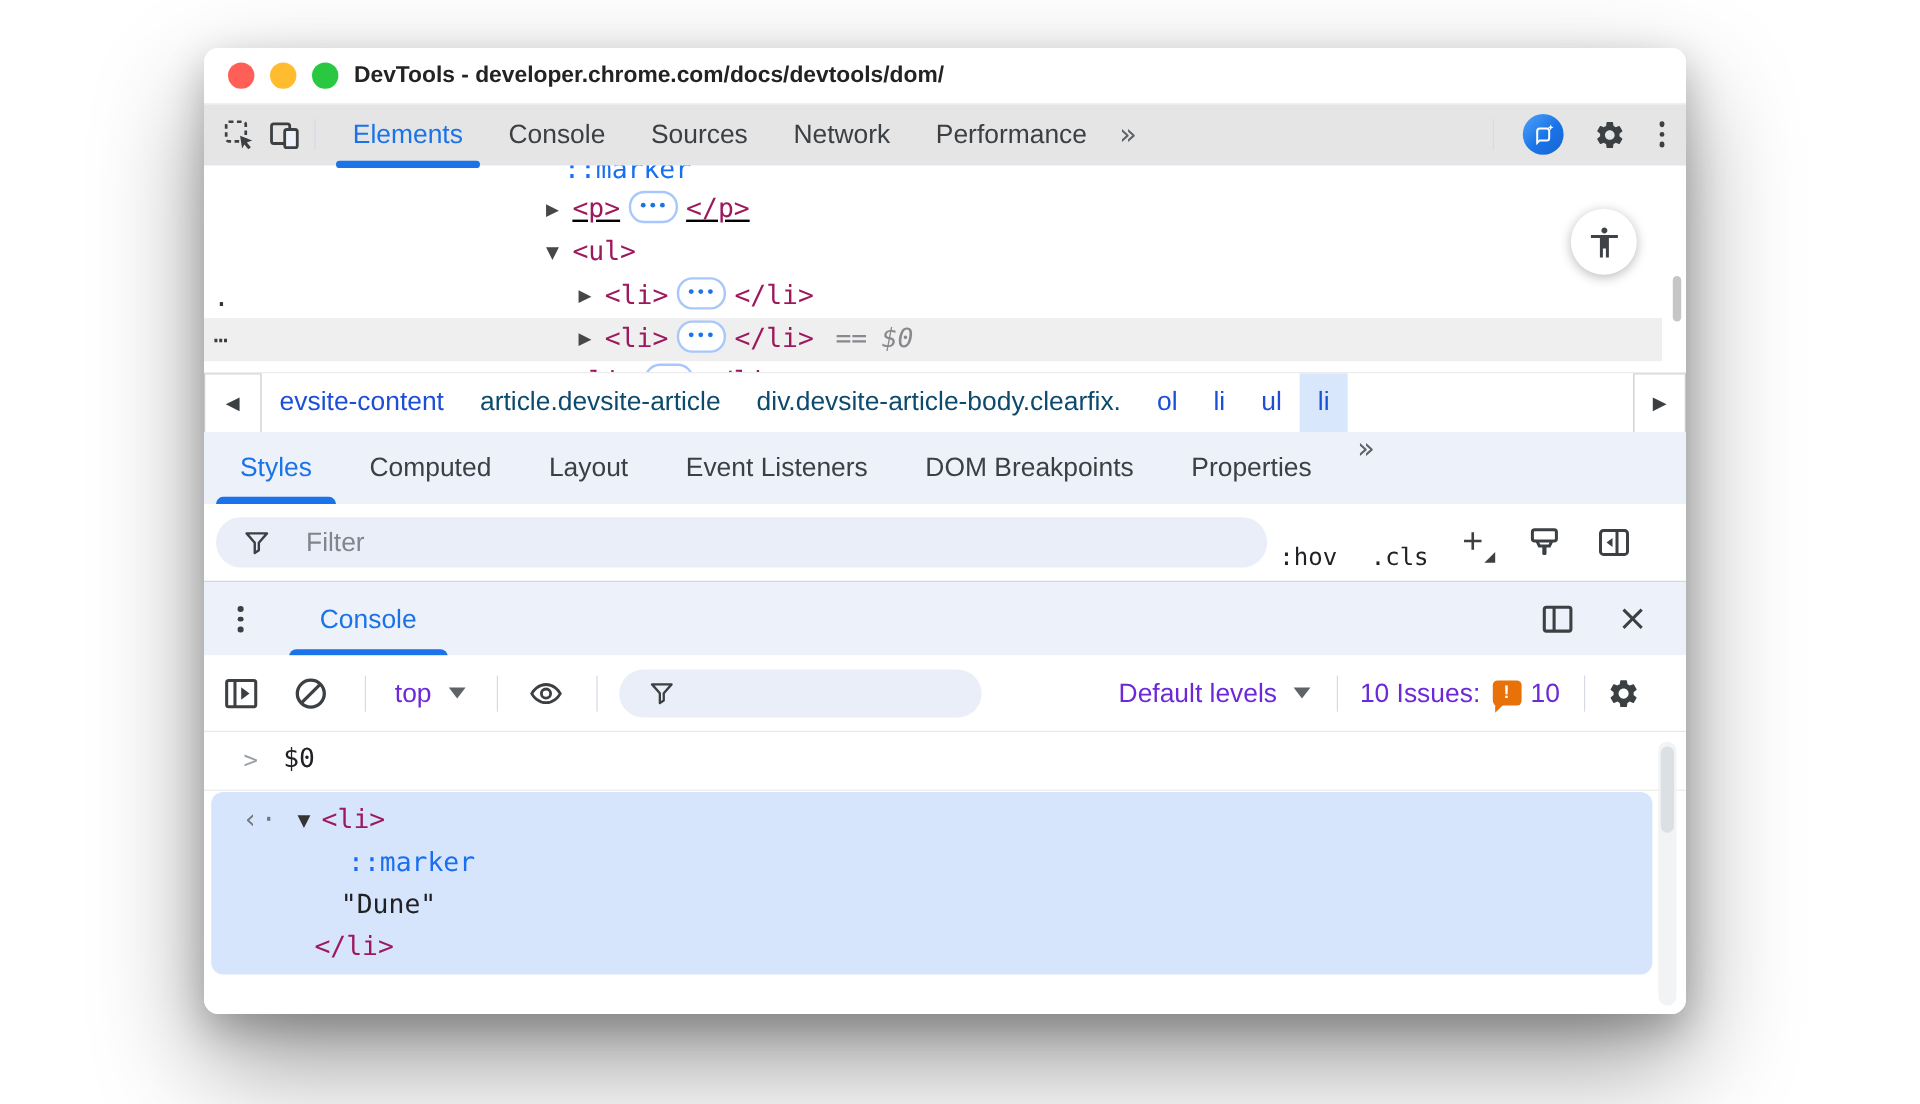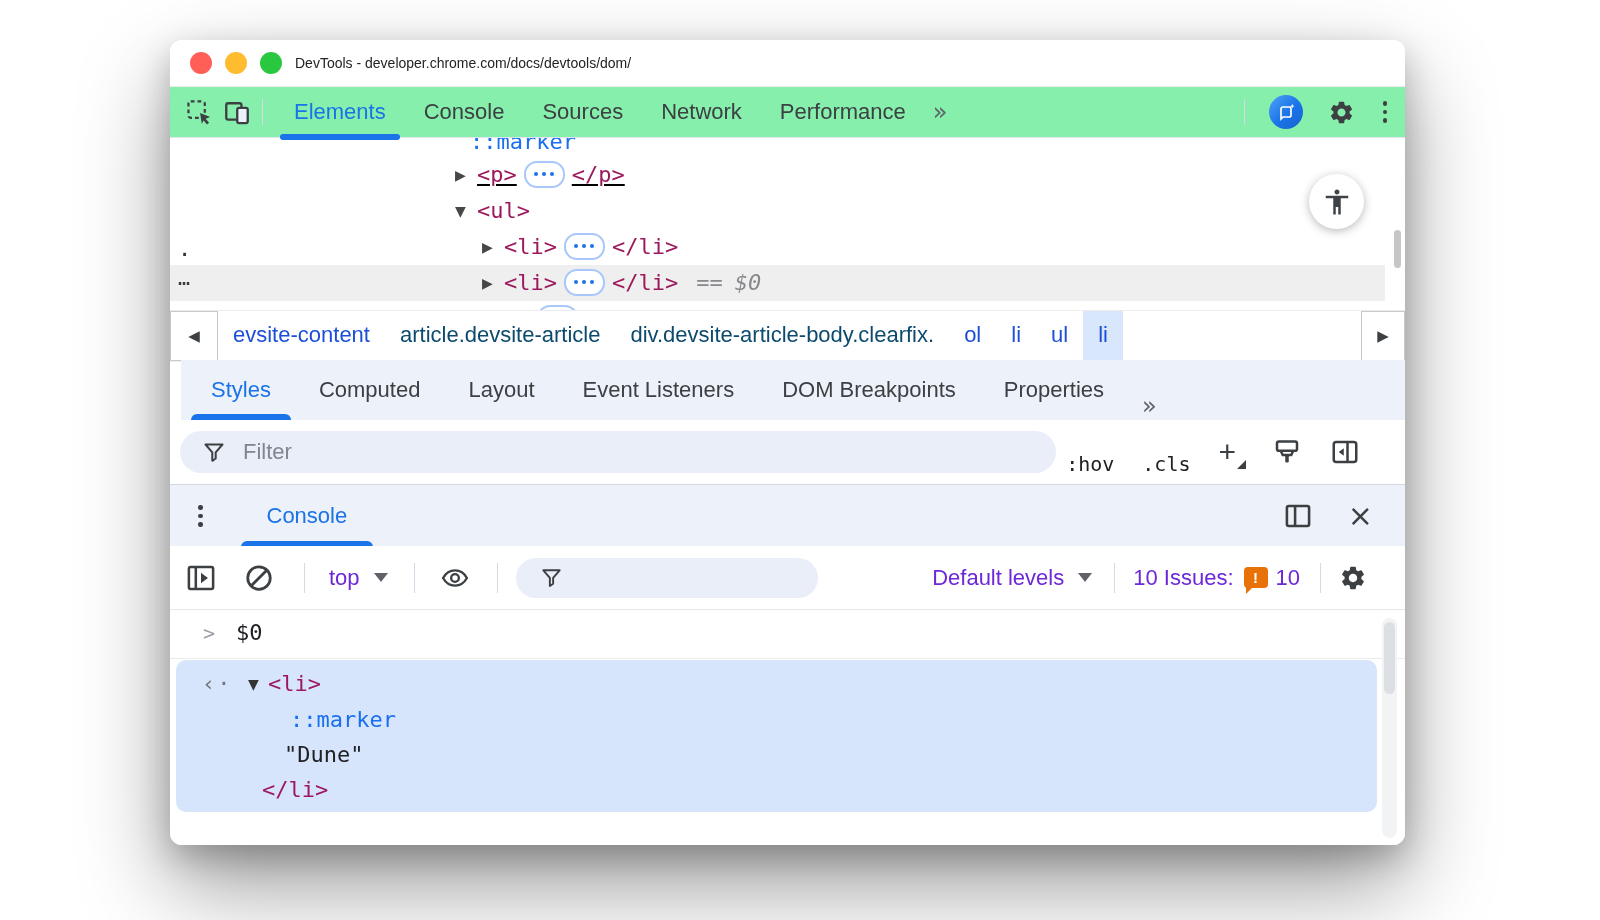--- a/index.html
+++ b/index.html
@@ -10,24 +10,24 @@
 
   
   .window{position:absolute;left:170px;top:40px;width:1235px;height:805px;background:#fff;border-radius:12px;
           box-shadow:0 40px 90px rgba(0,0,0,.40),0 12px 32px rgba(0,0,0,.22);overflow:hidden;}
 
   
   .titlebar{position:absolute;top:0;left:0;right:0;height:46px;background:#fff;border-bottom:1px solid #ececec;}
   .lights{position:absolute;left:20px;top:12px;display:flex;gap:13px;}
   .light{width:22px;height:22px;border-radius:50%;}
   .light.red{background:#ff5f57;}.light.yellow{background:#febc2e;}.light.green{background:#2ac840;}
-  .win-title{position:absolute;left:125px;top:0;line-height:46px;font-size:14px;font-weight:400;color:#232323;white-space:nowrap;}
-
-  
-  .toolbar{position:absolute;top:47px;left:0;right:0;height:50px;background:#86efac;border-bottom:1px solid #dfe4f0;
+  .win-title{position:absolute;left:125px;top:0;line-height:46px;font-size:19px;font-weight:700;color:#232323;white-space:nowrap;}
+
+  
+  .toolbar{position:absolute;top:47px;left:0;right:0;height:50px;background:#e5e5e5;border-bottom:1px solid #dfe4f0;
            display:flex;align-items:center;overflow:visible;}
   .tb-icon{width:30px;height:30px;display:flex;align-items:center;justify-content:center;flex:0 0 auto;}
   .vdiv{width:1px;height:26px;background:#d5dae6;flex:0 0 auto;}
   .main-tabs{display:flex;align-items:center;margin-left:12px;height:50px;}
   .tab{position:relative;padding:0 19px;line-height:50px;font-size:22px;color:#3c4043;white-space:nowrap;}
   .tab.selected{color:#1a73e8;}
   .tab.selected::after{content:"";position:absolute;left:5px;right:5px;bottom:-3px;height:6px;border-radius:6px;background:#1a73e8;z-index:6;}
   .more-chevron{font-size:24px;color:#5f6368;margin-left:8px;letter-spacing:-2px;}
   .tb-right{margin-left:auto;display:flex;align-items:center;gap:24px;padding-right:16px;}
   .ai-circle{width:34px;height:34px;border-radius:50%;background:linear-gradient(135deg,#4fa3f7 0%,#1a73e8 55%,#1766cc 100%);
@@ -60,30 +60,30 @@
   .crumb-btn{width:46px;flex:0 0 auto;border:1px solid #c9c9c9;background:#fff;display:flex;align-items:center;justify-content:center;
              font-size:15px;color:#3c4043;}
   .crumb-btn.rightb{position:absolute;right:0;top:0;bottom:0;width:42px;border:1px solid #c9c9c9;}
   .crumbs{display:flex;align-items:stretch;}
   .crumb{padding:0 15px;line-height:48px;white-space:nowrap;}
   .crumb.tag{color:#1d4ed8;}
   .crumb.cls{color:#0c4a6e;}
   .crumb.selected{background:#d9e7fd;}
 
   
-  .styles-tabs{position:absolute;top:320px;left:0;right:0;height:60px;background:#edf1f9;display:flex;align-items:flex-end;padding-left:6px;margin-left:11px;}
+  .styles-tabs{position:absolute;top:320px;left:0;right:0;height:60px;background:#edf1f9;display:flex;align-items:flex-start;padding-left:6px;}
   .stab{position:relative;padding:0 24px;line-height:60px;font-size:22px;color:#3c4043;white-space:nowrap;}
   .stab.selected{color:#1a73e8;}
   .stab.selected::after{content:"";position:absolute;left:4px;right:4px;bottom:0;height:6px;border-radius:6px 6px 0 0;background:#1a73e8;}
   .styles-more{font-size:24px;color:#5f6368;margin-left:14px;letter-spacing:-2px;}
 
   
   .filter-row{position:absolute;top:380px;left:0;right:0;height:64px;background:#fff;}
   .fpill{position:absolute;left:10px;top:11px;width:876px;height:42px;border-radius:21px;background:#e9eef9;
-         display:flex;align-items:center;padding-left:22px;gap:17px;box-sizing:border-box;}
+         display:flex;align-items:center;padding-left:22px;gap:29px;box-sizing:border-box;}
   .placeholder{color:#80868b;font-size:22px;}
   .fright{position:absolute;right:45px;top:0;height:64px;display:flex;align-items:center;gap:28px;}
   .mono-toggle{font-family:"DejaVu Sans Mono",monospace;font-size:20px;color:#202124;margin-top:23px;}
   .plus-btn{position:relative;font-size:30px;color:#3c4043;line-height:30px;padding-right:8px;}
   .plus-btn::after{content:"";position:absolute;right:-2px;bottom:-2px;width:0;height:0;
                    border-bottom:9px solid #3c4043;border-left:9px solid transparent;}
 
   
   .console-header{position:absolute;top:444px;left:0;right:0;height:62px;background:#edf1f9;border-top:1px solid #d4d8e2;
                   display:flex;align-items:center;}

